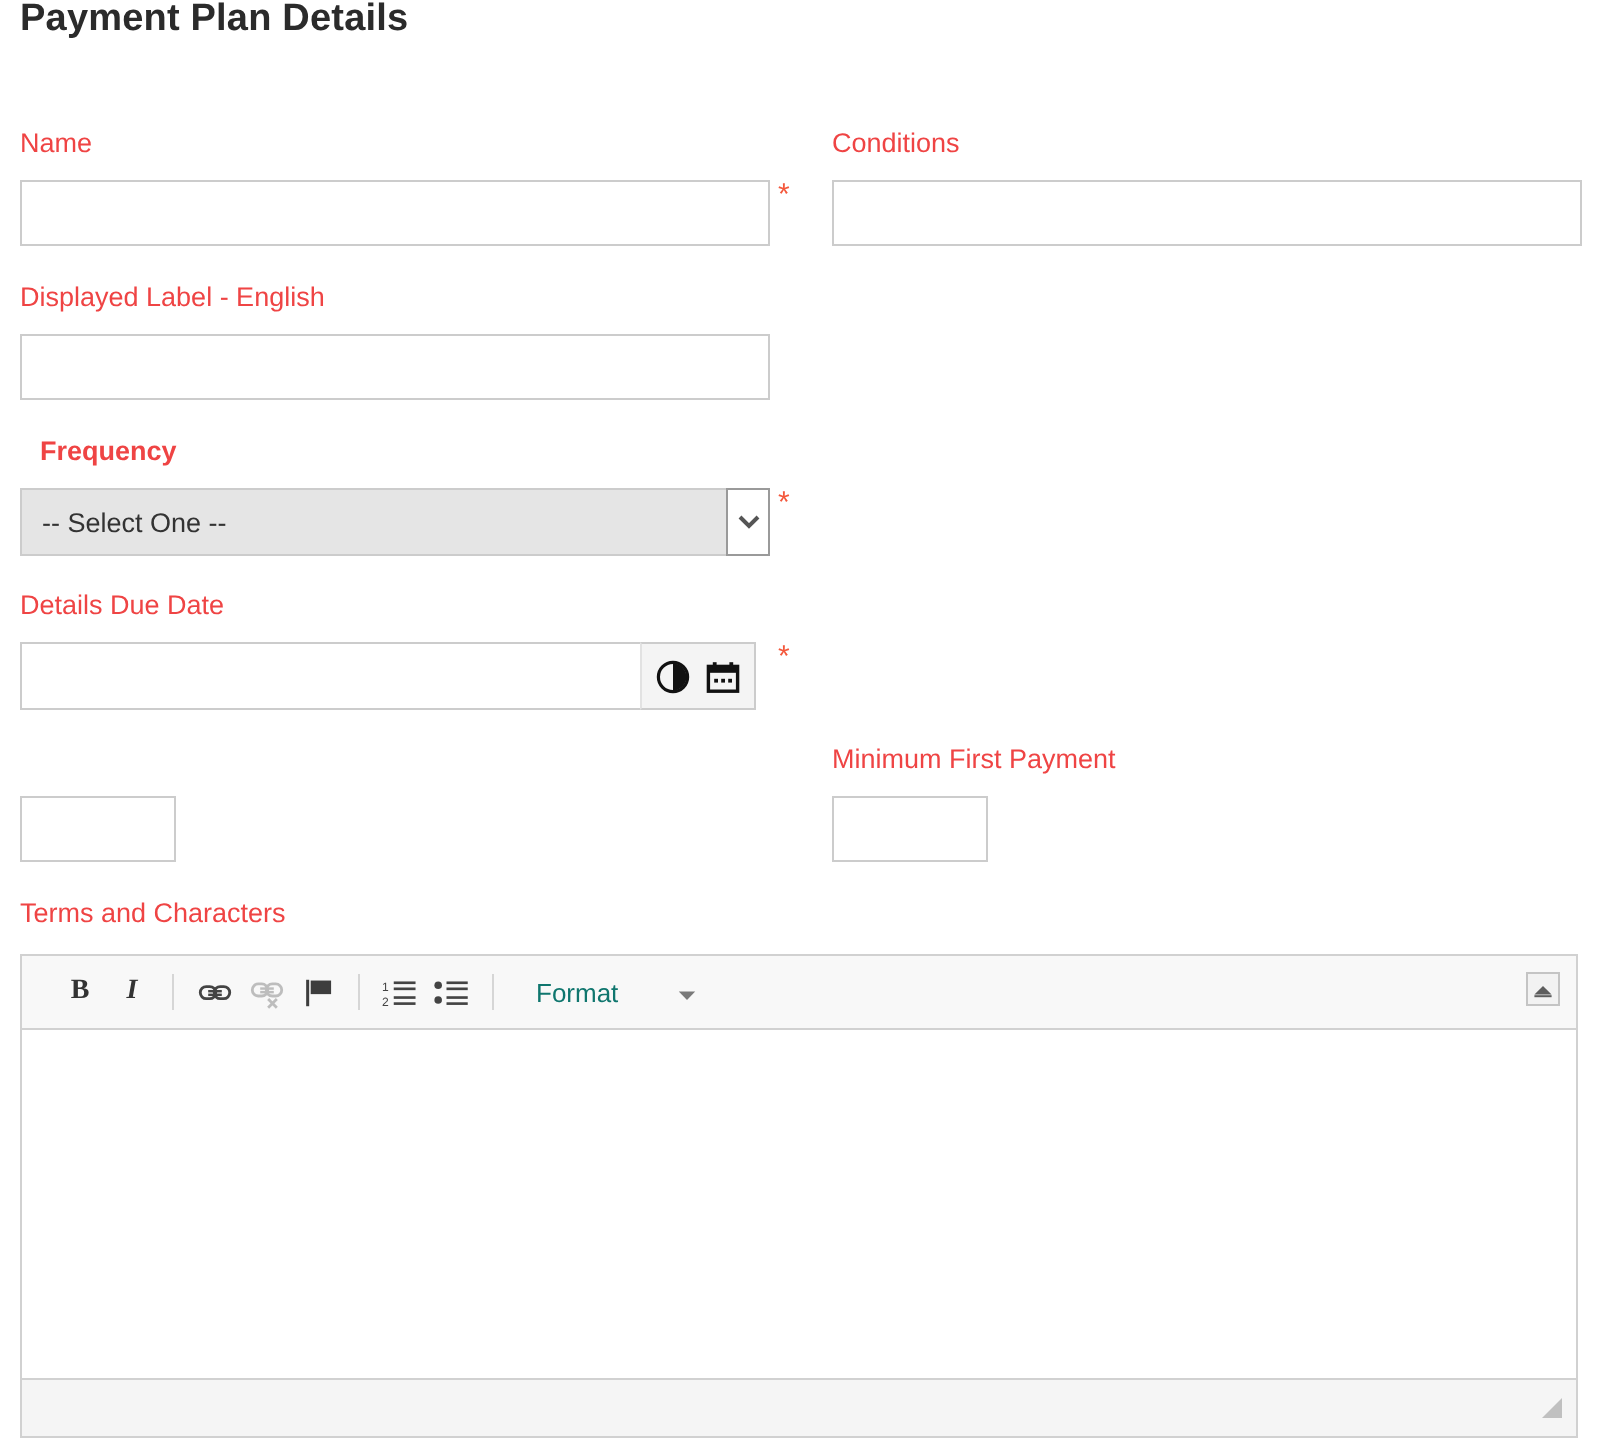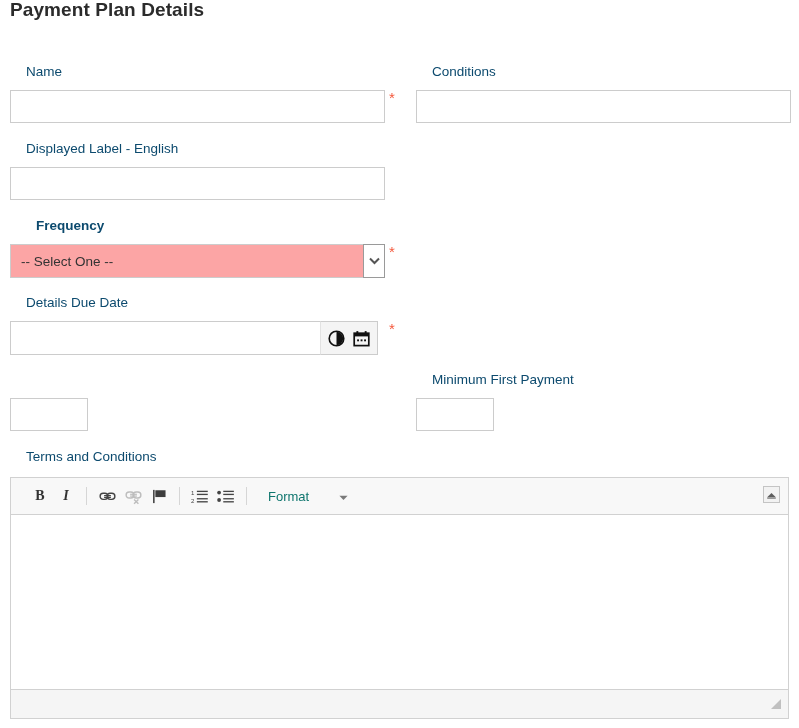--- a/index.html
+++ b/index.html
@@ -28,24 +28,23 @@
     top: -2px;
     font-size: 19px;
     font-weight: bold;
     color: #2b2b2b;
     letter-spacing: 0.1px;
     line-height: 24px;
   }
   .field-label {
     position: absolute;
     font-size: 13.5px;
-    color: #0c4a6e;
+    color: #ef4444;
     line-height: 16px;
     white-space: nowrap;
-    margin-left: 16px;
   }
   .txt-input {
     position: absolute;
     box-sizing: border-box;
     border: 1px solid #cccccc;
     background: #ffffff;
     font-family: "Liberation Sans", sans-serif;
     font-size: 13px;
     color: #333333;
     padding: 2px 6px;
@@ -58,21 +57,21 @@
     font-size: 15px;
     line-height: 15px;
     font-family: "Liberation Sans", sans-serif;
   }
 
   
   .select-wrap {
     position: absolute;
     box-sizing: border-box;
     border: 1px solid #cccccc;
-    background: #fca5a5;
+    background: #e5e5e5;
     display: flex;
     align-items: stretch;
     text-align: center;
   }
   .select-value {
     flex: 1 1 auto;
     display: flex;
     align-items: center;
     padding-left: 10px;
     font-size: 13.5px;
@@ -280,21 +279,21 @@
       </button>
     </div>
   </div>
   <span class="req-star" style="left:389px; top:321px;">*</span>
 
   <input class="txt-input" style="left: 10px; top: 398px; width: 78px; height: 33px;" value="" placeholder="">
 
   <label class="field-label" style="left:416px; top:372px;">Minimum First Payment</label>
   <input class="txt-input" style="left: 416px; top: 398px; width: 78px; height: 33px;" value="" placeholder="">
 
-  <label class="field-label" style="left:10px; top:449px;">Terms and Conditions</label>
+  <label class="field-label" style="left:10px; top:449px;">Terms and Characters</label>
 
   <div class="editor">
 
     <div class="editor-toolbar">
 
       <button class="tb-btn bold">B</button>
       <button class="tb-btn italic">I</button>
 
       <div class="tb-sep"></div>
 

